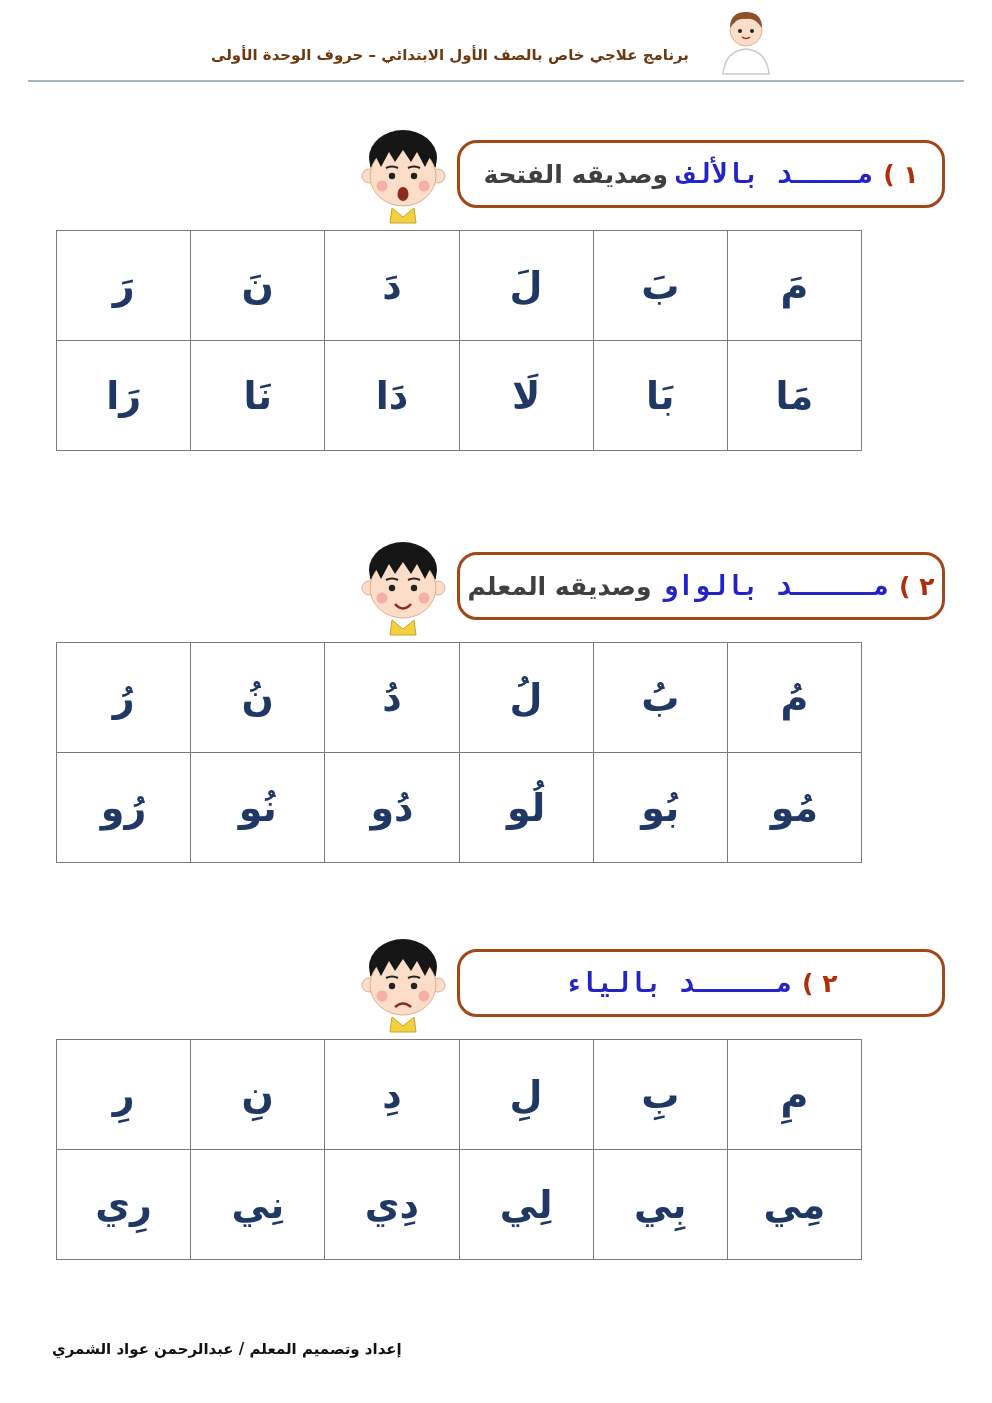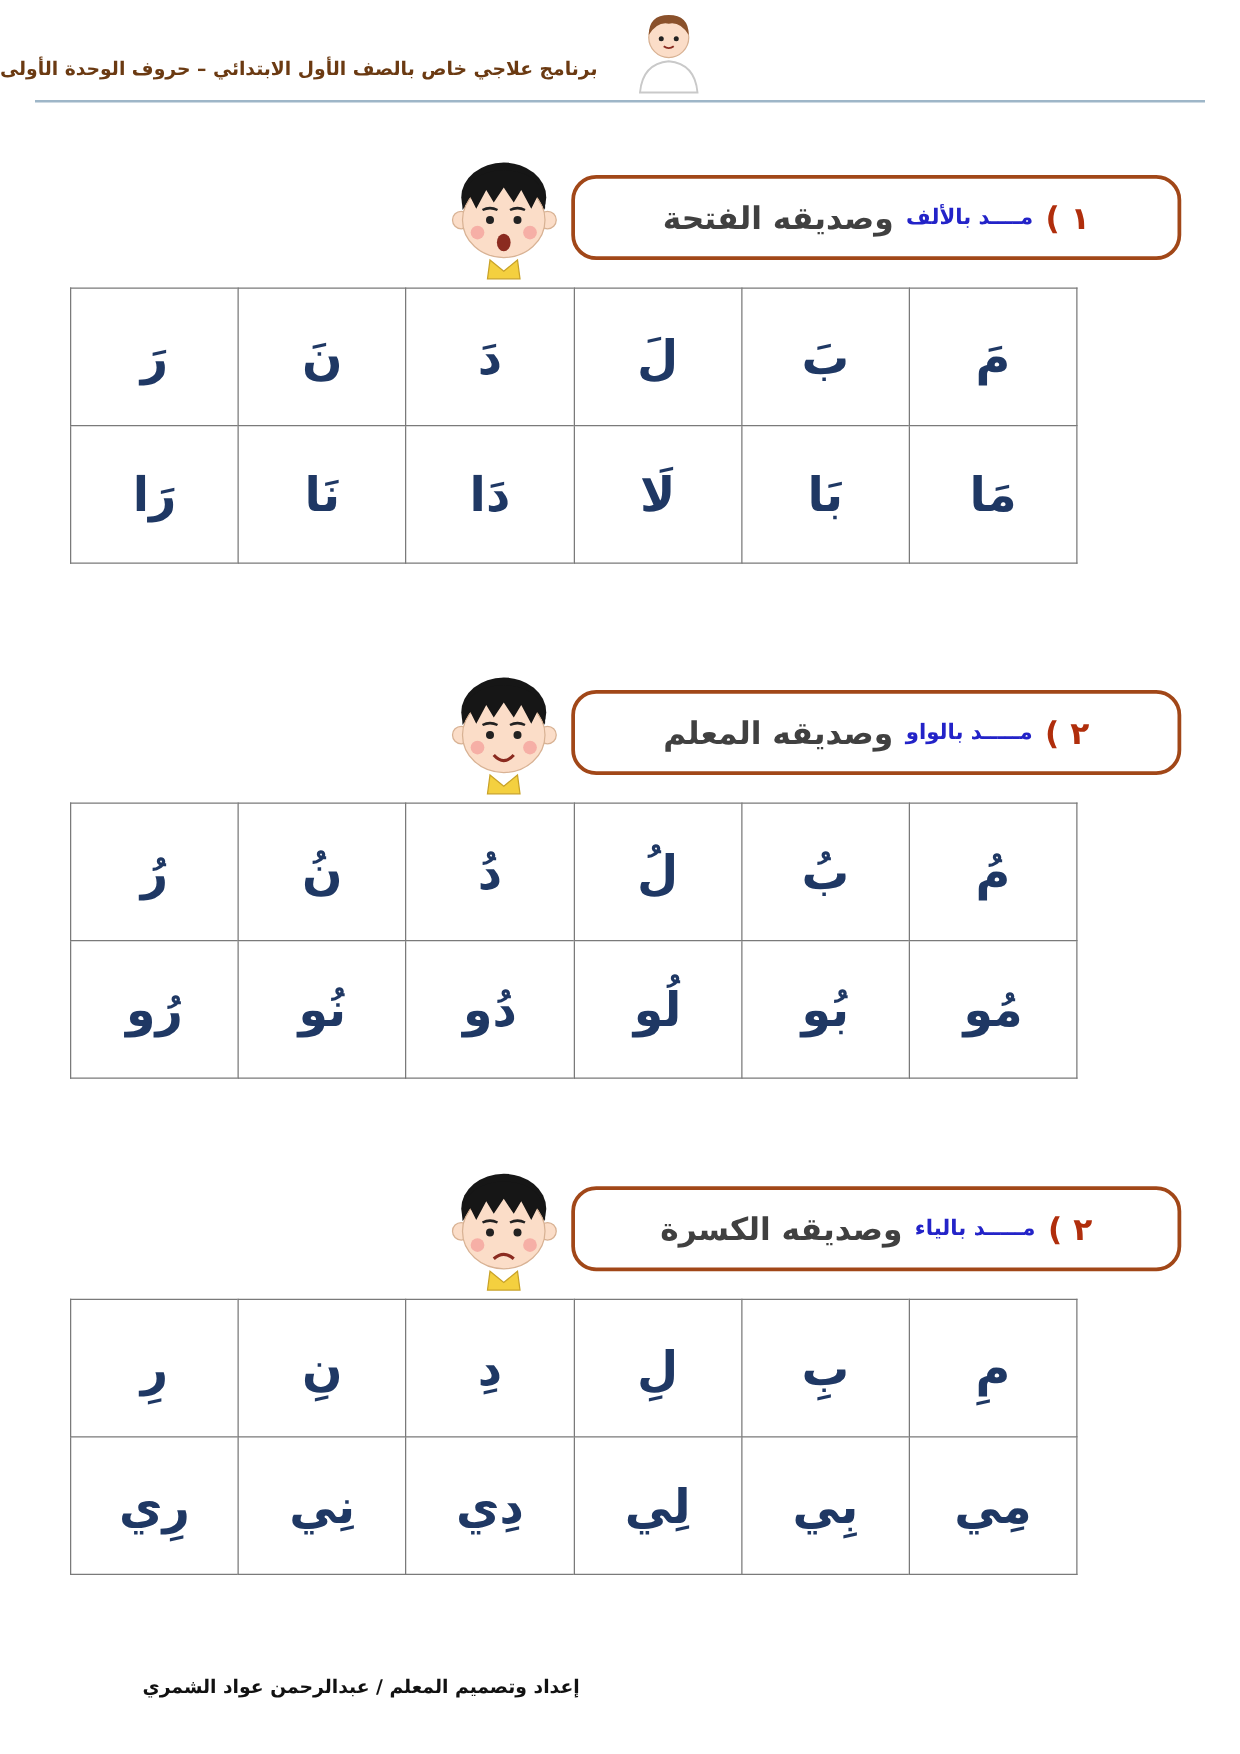--- a/index.html
+++ b/index.html
@@ -5,21 +5,21 @@
   * { margin:0; padding:0; box-sizing:border-box; }
   html, body { background:#ffffff; }
   body {
     width:992px; height:1403px;
     font-family:"DejaVu Sans", sans-serif;
     direction:rtl;
     position:relative;
     overflow:hidden;
   }
   .header {
-    display:flex; justify-content:flex-end; align-items:flex-end;
+    display:flex; justify-content:center; align-items:flex-end;
     gap:22px; height:80px; padding-top:0;
   }
   .header-title {
     font-size:15px; font-weight:bold;
     color:var(--header-text, #6B3A12);
     padding-bottom:16px;
     letter-spacing:0.2px;
   }
   .rule { border-top:2px solid var(--rule, #9EB6C8); margin:0 28px; }
 
@@ -35,21 +35,21 @@
   .banner {
     width:488px; height:68px;
     border:3px solid var(--accent, #A14718);
     border-radius:20px;
     box-shadow:0 0 0 1px #fff inset;
     display:flex; justify-content:center; align-items:center;
     gap:10px;
     background:#fff;
   }
   .banner .num  { color:var(--number, #B02E0C); font-size:25px; font-weight:bold; }
-  .banner .hl   { color:var(--highlight, #2323C8); font-size:17px; font-weight:bold; }
+  .banner .hl   { color:var(--highlight, #2323C8); font-size:27px; font-weight:bold;font-family:Liberation Mono, monospace; }
   .banner .rest { color:#404040; font-size:25px; font-weight:bold; }
 
   .face { width:95px; height:100px; margin-right:6px; flex:0 0 auto; }
 
   table.ltable {
     border-collapse:collapse;
     width:806px;
     margin:6px 130px 0 auto;
     table-layout:fixed;
     background:#fff;
@@ -57,21 +57,21 @@
   table.ltable td {
     border:1px solid #7a7a7a;
     height:110px;
     text-align:center; vertical-align:middle;
     font-size:38px; font-weight:bold;
     color:var(--letters, #1F3864);
   }
 
   .footer {
     margin-top:80px;
-    padding-left:114px;
+    padding-left:52px;
     text-align:left;
     font-size:15px; font-weight:bold; color:#111;
   }
 </style>
 </head>
 <body>
 
 <div class="header">
   <div>
     <svg width="70" height="72" viewBox="0 0 70 72" aria-hidden="true">
@@ -179,21 +179,20 @@
     </tr>
   </tbody>
     </table>
 </div>
 
 <div class="section s3">
   <div class="title-row">
     <div class="banner">
       <span class="num">٢ )</span>
       <span class="hl">مـــــد بالياء</span>
-      <span class="rest">وصديقه الكسرة</span>
     </div>
     <div class="face">
       <svg width="95" height="100" viewBox="0 0 95 100" aria-hidden="true">
         <ellipse cx="47" cy="34" rx="34" ry="28" fill="#161616"></ellipse>
         <circle cx="13" cy="52" r="7" fill="#FBDDC8" stroke="#d8b294"></circle>
         <circle cx="82" cy="52" r="7" fill="#FBDDC8" stroke="#d8b294"></circle>
         <ellipse cx="47" cy="52" rx="33" ry="30" fill="#FBDDC8" stroke="#d8b294"></ellipse>
         <path d="M14,44 Q12,14 47,12 Q82,14 80,44 L74,33 L69,43 L61,28 L55,38 L47,26 L39,38 L33,28 L25,43 L20,33 Z" fill="#161616"></path>
         <path d="M30,45 Q36,42 42,45" stroke="#222" stroke-width="2" fill="none"></path>
         <path d="M52,45 Q58,42 64,45" stroke="#222" stroke-width="2" fill="none"></path>

